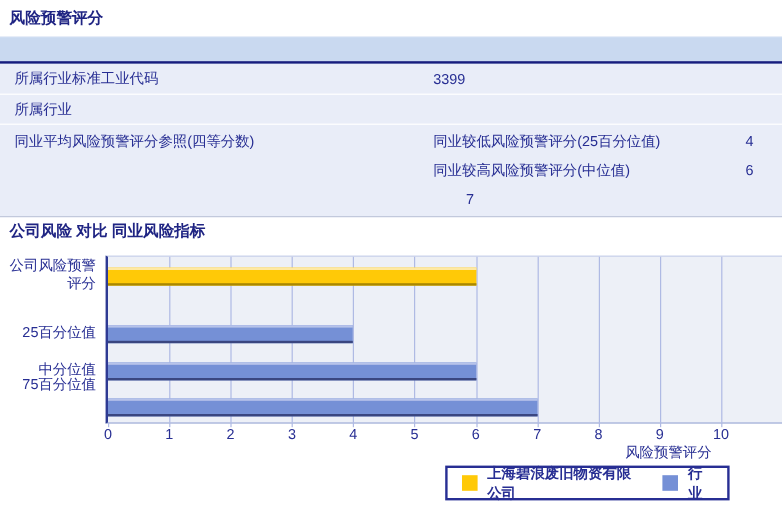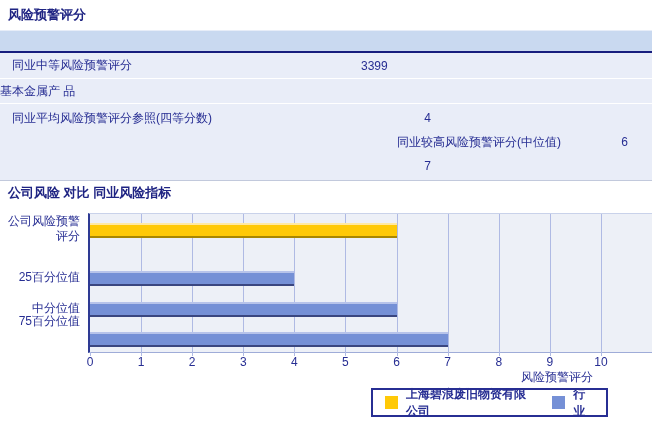--- a/index.html
+++ b/index.html
@@ -5,21 +5,21 @@
   html,body{margin:0;padding:0;background:#fff;}
   .page{position:relative;width:652px;height:424px;background:#fff;overflow:hidden;
         font-family:"Liberation Sans","DejaVu Sans",sans-serif;font-size:12px;color:#272E93;}
   .section-title{position:absolute;left:8px;font-weight:bold;font-size:13px;color:#1F2483;}
   
   .ind-table{position:absolute;left:0;top:30px;width:652px;background:#E9EDF8;border-bottom:1px solid #C2C9DC;}
   .thead{height:20px;background:#C9D9F0;border-top:1px solid #E7EDF8;border-bottom:2px solid #171D7E;}
   .trow{display:flex;align-items:center;}
   .trow + .trow{border-top:1px solid #FFFFFF;}
   .trow-1{height:25px;} .trow-2{height:24px;}
-  .trow-3{height:76px;align-items:flex-start;gap:36px;}
+  .trow-3{height:76px;align-items:flex-start;}
   .tlabel{width:361px;padding-left:12px;box-sizing:border-box;flex:none;}
   .trow-3 .tlabel{padding-top:6px;}
   .tvalue{flex:1;}
   .tsub{flex:1;padding-top:2px;}
   .sub-row{display:flex;align-items:center;height:24px;}
   .sub-label{flex:1;}
   .sub-value{width:34px;text-align:right;margin-right:24px;flex:none;}
   
   .chart{position:absolute;left:0;top:213px;width:652px;height:211px;}
   .plot{position:absolute;left:88px;top:0;right:0;height:138px;background:#EDF0F7;
@@ -44,32 +44,33 @@
 <body>
 
 <div class="page">
 
   <div class="section-title" style="top:6px;">风险预警评分</div>
 
   <div class="ind-table">
     <div class="thead"></div>
 
     <div class="trow trow-1">
-      <div class="tlabel">同业中等风险预警评分</div>
+      <div class="tlabel">所属行业标准工业代码</div>
       <div class="tvalue">3399</div>
     </div>
 
     <div class="trow trow-2">
-      <div class="tvalue">基本金属产 品</div>
+      <div class="tlabel">所属行业</div>
     </div>
 
     <div class="trow trow-3">
       <div class="tlabel">同业平均风险预警评分参照(四等分数)</div>
       <div class="tsub">
         <div class="sub-row">
+          <span class="sub-label">同业较低风险预警评分(25百分位值)</span>
           <span class="sub-value">4</span>
         </div>
         <div class="sub-row">
           <span class="sub-label">同业较高风险预警评分(中位值)</span>
           <span class="sub-value">6</span>
         </div>
         <div class="sub-row">
           <span class="sub-value">7</span>
         </div>
       </div>

